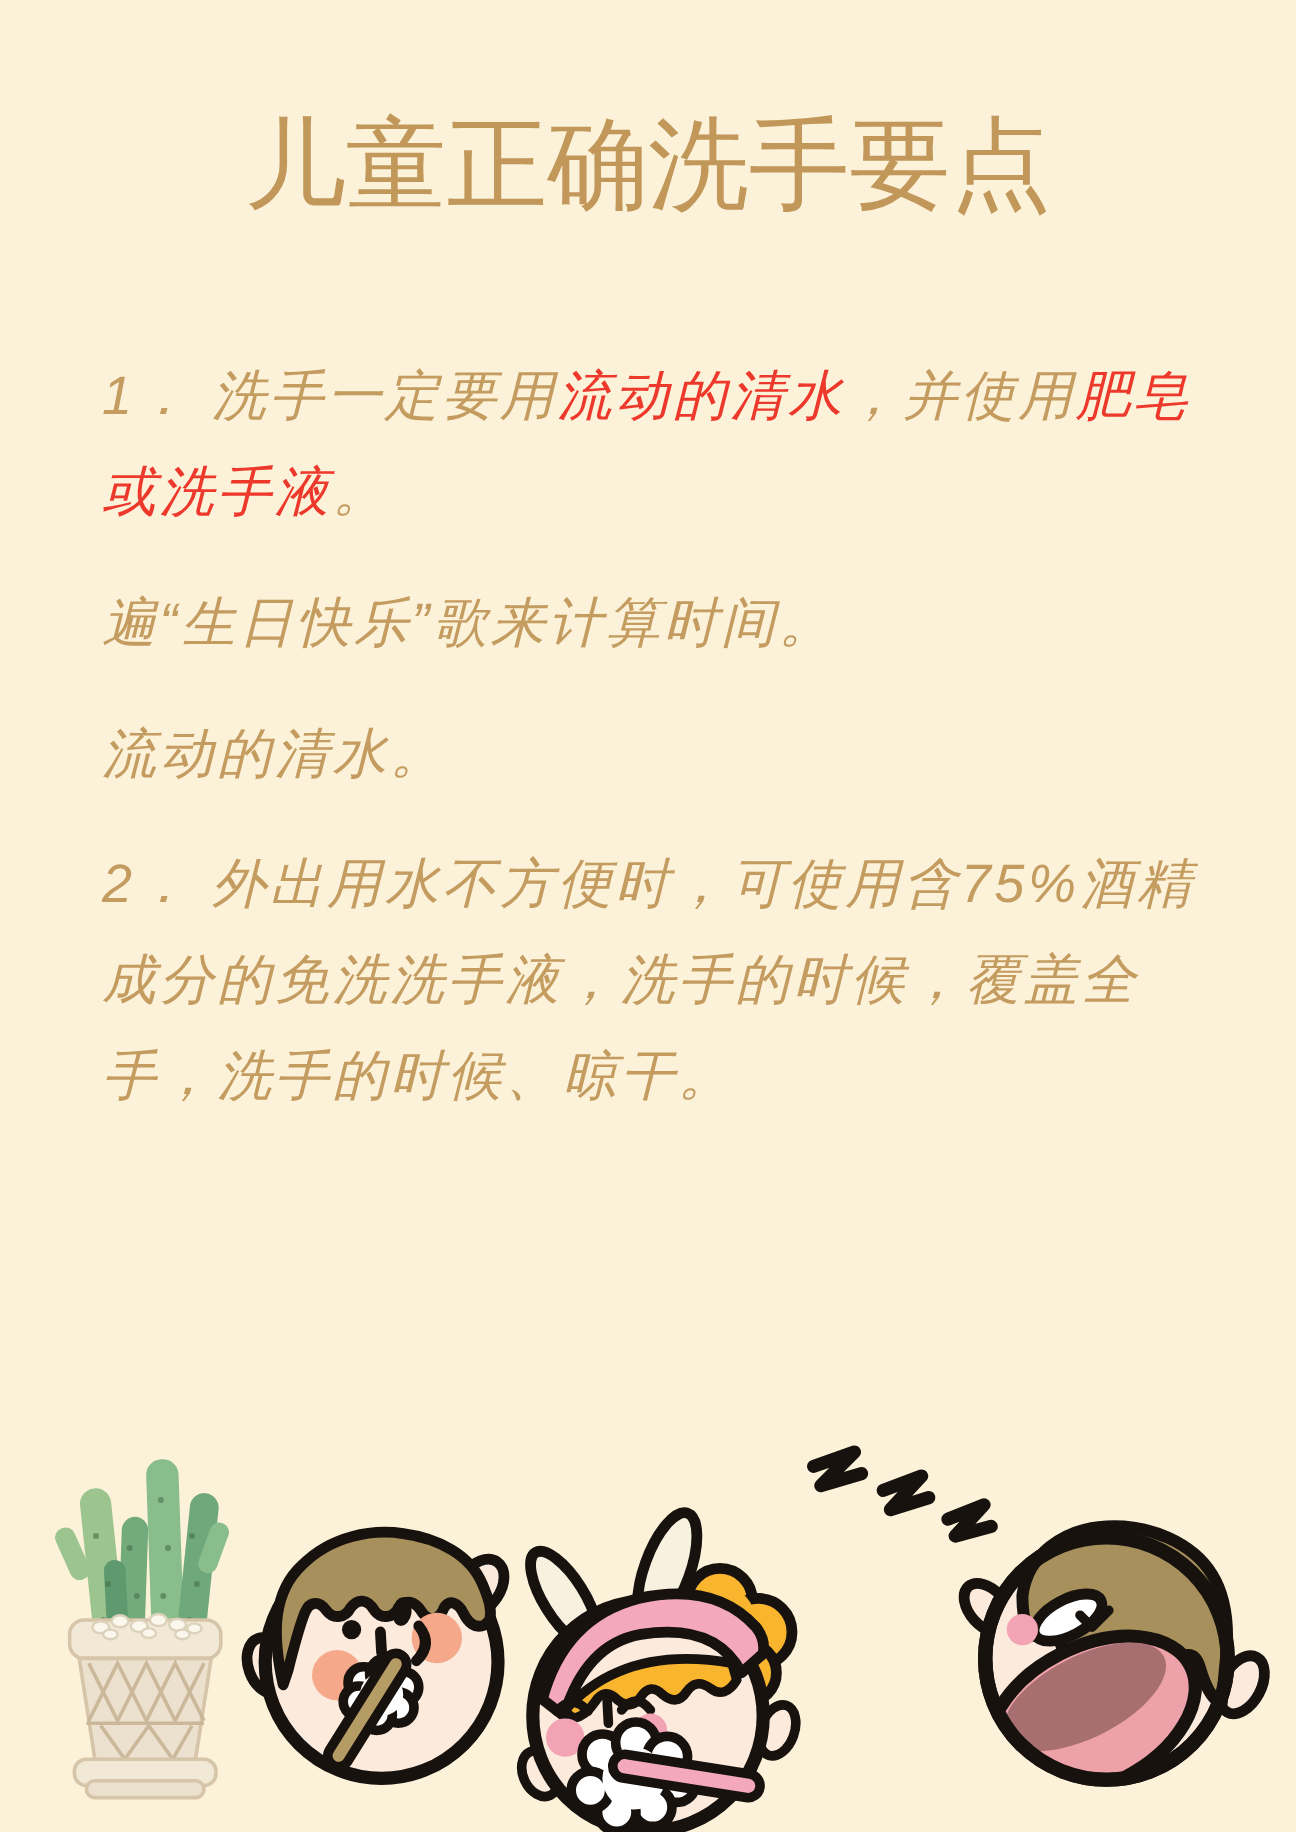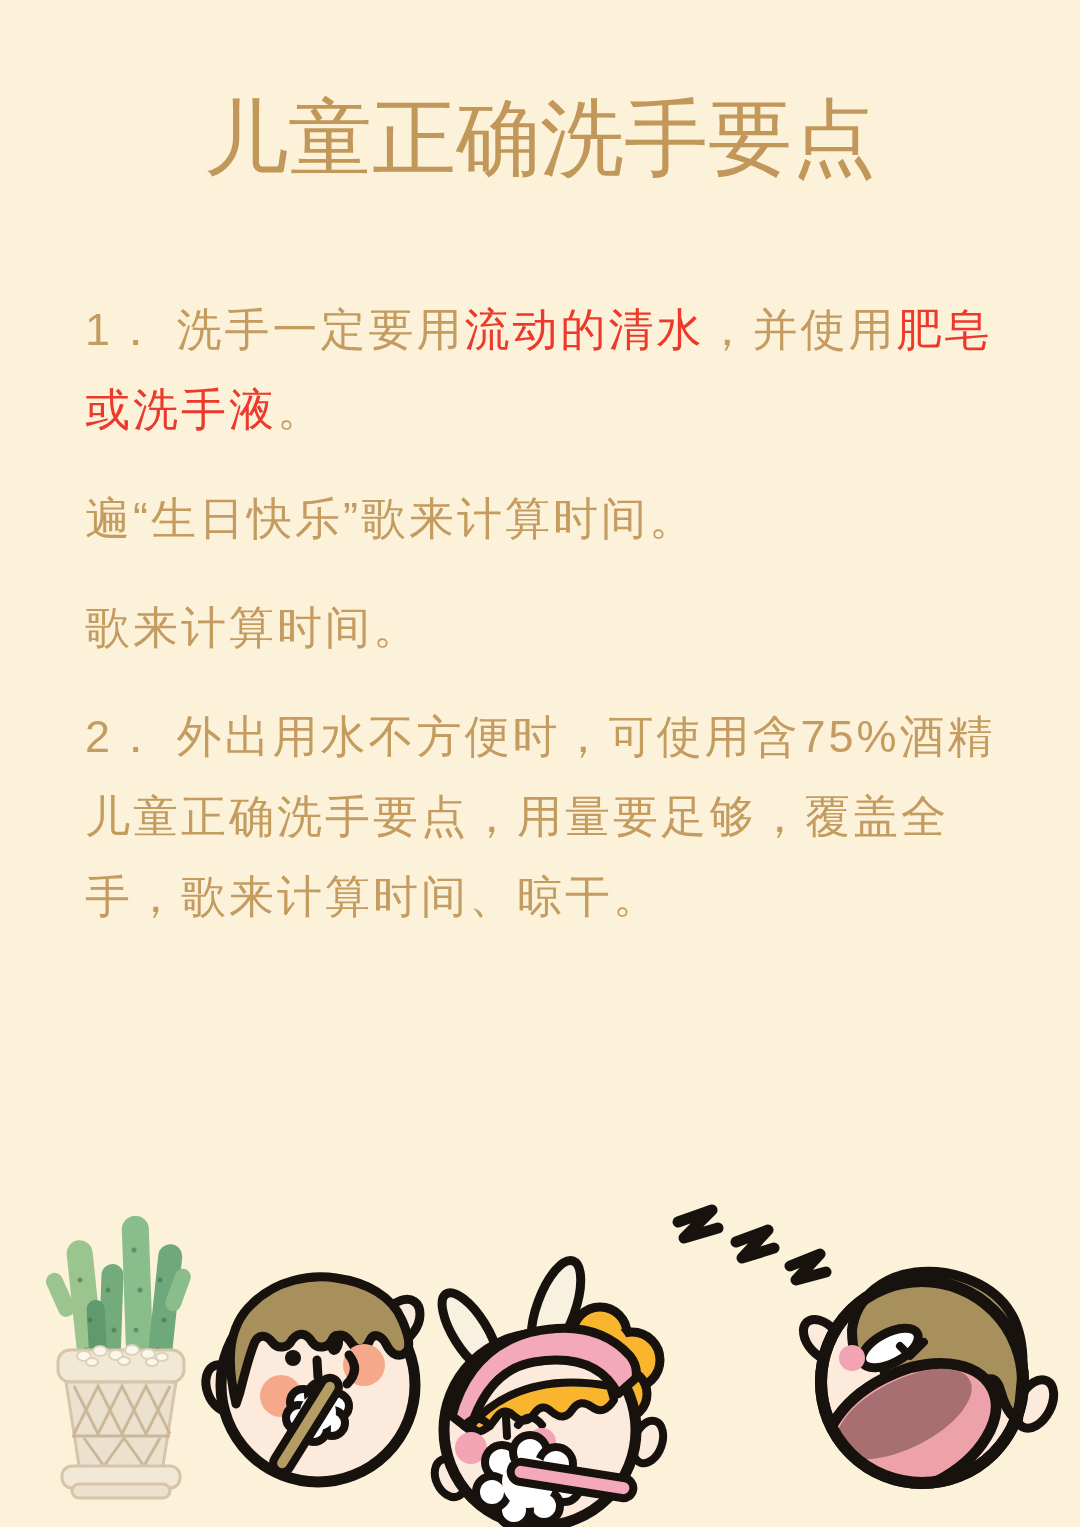--- a/index.html
+++ b/index.html
@@ -27,21 +27,21 @@
   }
   .tips {
     position: absolute;
     left: 85px;
     right: 55px;
     top: 290px;
     font-size: 45px;
     letter-spacing: 3px;
     color: var(--body-gold, #C49C60);
   }
-  .para { margin: 0 0 29px 0; }
+  .para { margin: 0 0 29px 0; font-style: italic; }
   .line {
     height: 80px;
     line-height: 80px;
     white-space: nowrap;
   }
   .seg.gold { color: var(--body-gold, #C49C60); }
   .seg.red  { color: var(--highlight-red, #ED392B); }
   .footer-art {
     position: absolute;
     left: 0;
@@ -58,26 +58,26 @@
 
   <div class="tips">
       <div class="para">
         <div class="line"><span class="seg gold">1． 洗手一定要用</span><span class="seg red">流动的清水</span><span class="seg gold">，并使用</span><span class="seg red">肥皂</span></div>
         <div class="line"><span class="seg red">或洗手液</span><span class="seg gold">。</span></div>
       </div>
       <div class="para">
         <div class="line"><span class="seg gold">遍“生日快乐”歌来计算时间。</span></div>
       </div>
       <div class="para">
-        <div class="line"><span class="seg gold">歌来计算时间。</span></div>
+        <div class="line"><span class="seg gold">流动的清水。</span></div>
       </div>
       <div class="para">
         <div class="line"><span class="seg gold">2． 外出用水不方便时，可使用含75%酒精</span></div>
-        <div class="line"><span class="seg gold">儿童正确洗手要点，用量要足够，覆盖全</span></div>
-        <div class="line"><span class="seg gold">手，歌来计算时间、晾干。</span></div>
+        <div class="line"><span class="seg gold">成分的免洗洗手液，洗手的时候，覆盖全</span></div>
+        <div class="line"><span class="seg gold">手，洗手的时候、晾干。</span></div>
       </div>
     </div>
 
   <svg class="footer-art" width="1080" height="347" viewBox="0 0 1080 347" aria-hidden="true">
 
     <g>
       <g stroke="none">
         <rect x="72" y="60" width="26" height="128" rx="13" fill="#9CC48F" transform="rotate(-6 85 124)"></rect>
         <rect x="100" y="84" width="22" height="106" rx="11" fill="#74AB7D" transform="rotate(2 111 137)"></rect>
         <rect x="124" y="36" width="27" height="152" rx="13" fill="#8ABD8C" transform="rotate(-2 137 112)"></rect>

